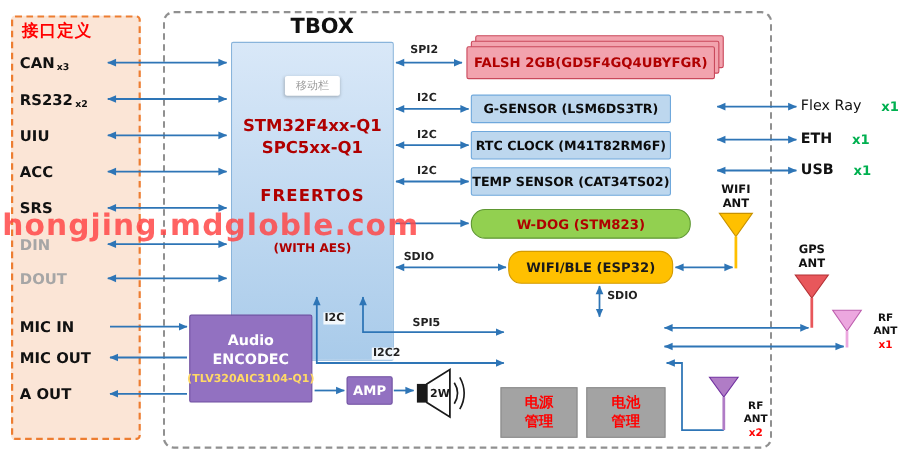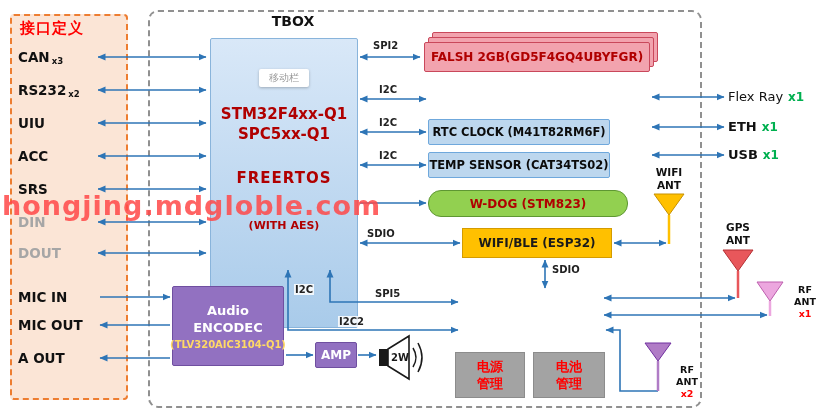--- a/index.html
+++ b/index.html
@@ -9,48 +9,48 @@
   
   .left-panel{position:absolute;left:10px;top:14px;width:118px;height:386px;background:#FBE5D6;border:2px dashed #ED7D31;border-radius:4px;z-index:2}
   .panel-title{position:absolute;left:20px;top:19px;font-size:15px;font-weight:bold;color:#FF0000;letter-spacing:1px;z-index:3}
   .prow{position:absolute;left:18px;height:20px;line-height:20px;z-index:3;white-space:nowrap}
   .plabel{font-size:13.5px;font-weight:bold;color:#111}
   .psub{font-size:8.5px;font-weight:bold;color:#111;position:relative;top:2px;margin-left:2px}
   .prow.muted .plabel{color:#A6A6A6}
 
   
   .main-box{position:absolute;left:148px;top:10px;width:554px;height:398px;border:2px dashed #909090;border-radius:10px;z-index:1}
-  .tbox-title{position:absolute;left:248px;top:13px;width:90px;text-align:center;font-size:14px;font-weight:bold;color:#111;z-index:3}
+  .tbox-title{position:absolute;left:248px;top:13px;width:90px;text-align:center;font-size:19px;font-weight:bold;color:#111;z-index:3}
 
   
   .mcu{position:absolute;left:210px;top:38px;width:148px;height:290px;background:linear-gradient(180deg,#D9E8F8 0%,#A9CBEA 100%);border:1px solid #89B4DB;border-radius:2px;z-index:2;text-align:center;color:#B00000;font-weight:bold}
   .mcu-overlay{position:absolute;left:50%;transform:translateX(-50%);top:30px;background:#fff;color:#9a9a9a;font-size:10px;font-weight:normal;padding:2px 10px;border-radius:2px;box-shadow:0 1px 3px rgba(0,0,0,.25);white-space:nowrap}
   .mcu-l1{margin-top:66px;font-size:15px}
   .mcu-l2{margin-top:2px;font-size:15px}
   .mcu-l3{margin-top:26px;font-size:15px;letter-spacing:1px}
   .mcu-l4{margin-top:32px;font-size:11px}
 
   
   .flash-layer{position:absolute;width:226px;height:30px;background:#F2A3AE;border:1.5px solid #C9485B;border-radius:2px;z-index:2}
   .flash-main{position:absolute;left:424px;top:42px;width:226px;height:30px;background:#F2A3AE;border:1.5px solid #C9485B;border-radius:2px;z-index:2;display:flex;align-items:center;justify-content:center;font-size:12px;font-weight:bold;color:#B00000;white-space:nowrap}
 
   .sensor{position:absolute;left:428px;width:182px;height:26px;background:#BDD7EE;border:1px solid #6FA8DC;border-radius:2px;z-index:2;display:flex;align-items:center;justify-content:center;font-size:11.5px;font-weight:bold;color:#0b0b0b;white-space:nowrap}
   .wdog{position:absolute;left:428px;top:190px;width:200px;height:27px;background:#92D050;border:1px solid #5E9732;border-radius:13px;z-index:2;display:flex;align-items:center;justify-content:center;font-size:12px;font-weight:bold;color:#B00000}
-  .wifi{position:absolute;left:462px;top:228px;width:150px;height:30px;background:#FFC000;border:1px solid #D49B00;border-radius:0;z-index:2;display:flex;align-items:center;justify-content:center;font-size:12px;font-weight:bold;color:#1a1a1a}
+  .wifi{position:absolute;left:462px;top:228px;width:150px;height:30px;background:#FFC000;border:1px solid #D49B00;border-radius:12px;z-index:2;display:flex;align-items:center;justify-content:center;font-size:12px;font-weight:bold;color:#1a1a1a}
   .modem{position:absolute;left:462px;top:290px;width:140px;height:48px;background:#F6AEBE;border:1.5px solid #E05C74;border-radius:3px;z-index:2;display:flex;align-items:center;justify-content:center;font-size:13px;font-weight:bold;color:#C00000}
   .grayblk{position:absolute;top:352px;height:46px;background:#A3A3A3;border:1px solid #8c8c8c;z-index:2;display:flex;flex-direction:column;align-items:center;justify-content:center;font-size:13px;font-weight:bold;color:#FF0000;line-height:17px}
 
   .audio{position:absolute;left:172px;top:286px;width:112px;height:80px;background:#9271C1;border:1px solid #6F4FA0;border-radius:2px;z-index:2;display:flex;flex-direction:column;align-items:center;justify-content:center;color:#fff;font-weight:bold}
   .audio .a1,.audio .a2{font-size:13px;line-height:17px}
   .audio .a3{font-size:10px;color:#FFD966;margin-top:3px;white-space:nowrap}
   .amp{position:absolute;left:315px;top:342px;width:42px;height:26px;background:#9271C1;border:1px solid #6F4FA0;border-radius:2px;z-index:2;display:flex;align-items:center;justify-content:center;font-size:12px;font-weight:bold;color:#fff}
 
   .bus{position:absolute;font-size:10px;font-weight:bold;color:#222;z-index:4;background:rgba(255,255,255,.85);padding:0 1px;white-space:nowrap}
 
-  .ext-row{position:absolute;display:flex;gap:5px;align-items:flex-end;z-index:3;white-space:nowrap}
+  .ext-row{position:absolute;display:flex;gap:18px;align-items:flex-end;z-index:3;white-space:nowrap}
   .ext-label{font-size:13px;color:#111}
   .ext-label.b{font-weight:bold}
   .cnt-green{font-size:12px;font-weight:bold;color:#00B050}
   .cnt-red{font-size:9.5px;font-weight:bold;color:#FF0000}
   .ant-label{position:absolute;z-index:3;text-align:center;font-size:10.5px;font-weight:bold;color:#111;line-height:13px}
   .rf-label{position:absolute;z-index:3;text-align:center;font-size:9.5px;font-weight:bold;color:#111;line-height:12px}
 
   .watermark{position:absolute;left:2px;top:190px;z-index:50;font-size:27px;font-weight:bold;color:rgba(255,72,72,.85);letter-spacing:1px;white-space:nowrap}
 
   svg.wires{position:absolute;left:0;top:0;z-index:5;pointer-events:none}
@@ -83,20 +83,21 @@
     <div class="mcu-l1">STM32F4xx-Q1</div>
     <div class="mcu-l2">SPC5xx-Q1</div>
     <div class="mcu-l3">FREERTOS</div>
     <div class="mcu-l4">(WITH AES)</div>
   </div>
 
   <div class="flash-layer" style="left:432px;top:32px"></div>
   <div class="flash-layer" style="left:428px;top:37px"></div>
   <div class="flash-main">FALSH 2GB(GD5F4GQ4UBYFGR)</div>
 
+  <div class="sensor" style="top:86px">G-SENSOR (LSM6DS3TR)</div>
   <div class="sensor" style="top:119px">RTC CLOCK (M41T82RM6F)</div>
   <div class="sensor" style="top:152px">TEMP SENSOR (CAT34TS02)</div>
   <div class="wdog">W-DOG (STM823)</div>
   <div class="wifi">WIFI/BLE (ESP32)</div>
 
   <div class="grayblk" style="left:455px;width:70px">
     <span>电源</span>
     <span>管理</span>
   </div>
   <div class="grayblk" style="left:533px;width:72px">

